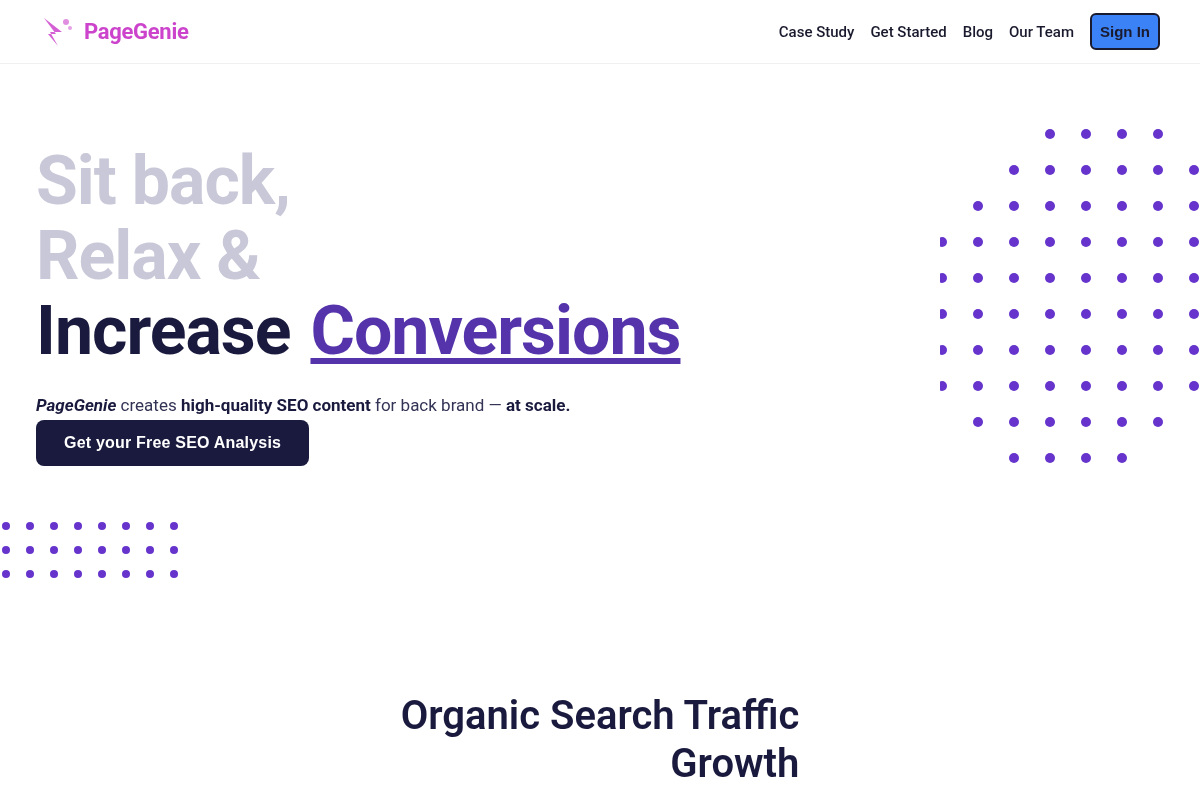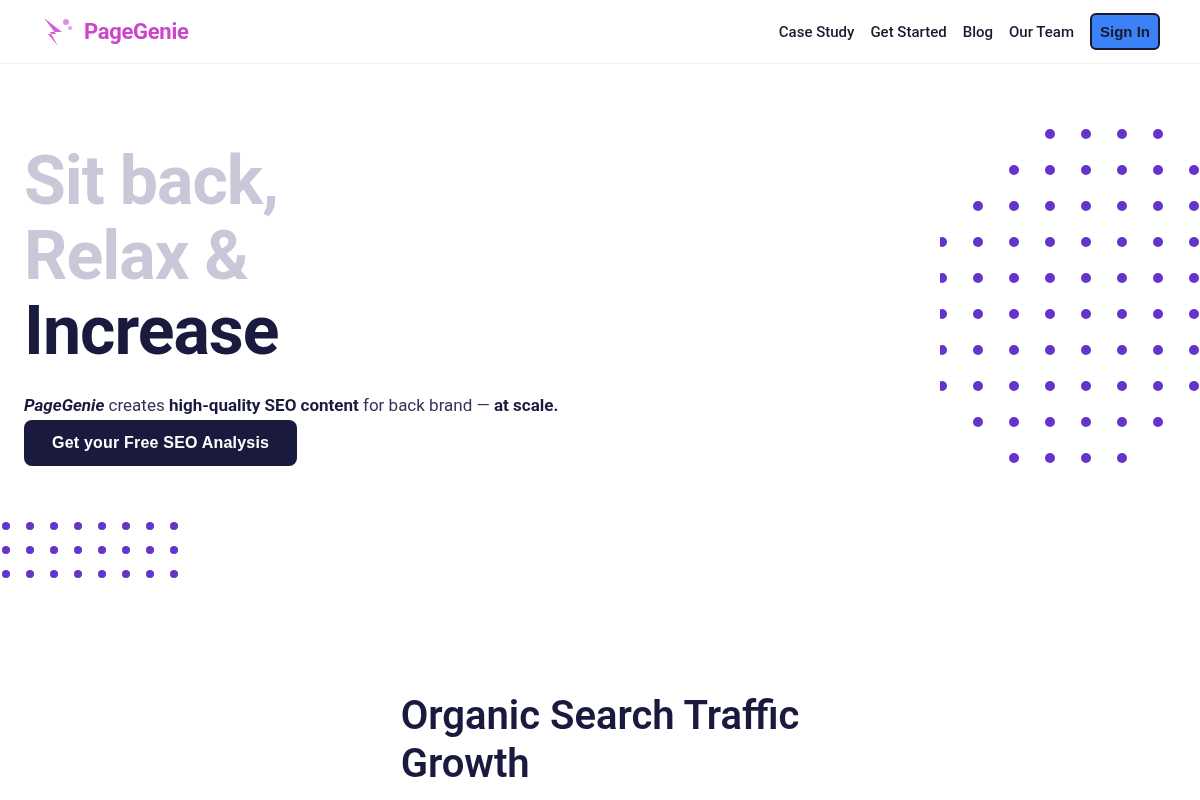--- a/index.html
+++ b/index.html
@@ -68,21 +68,21 @@
       padding: 8px 8px;
       border-radius: 6px;
       font-size: 15px;
       font-weight: 600;
       cursor: pointer;
     }
 
     
     .hero {
       position: relative;
-      padding: 80px 40px 40px 24px;
+      padding: 80px 40px 40px 36px;
       min-height: 600px;
     }
 
     .hero-text {
       max-width: 700px;
     }
 
     .hero-line1,
     .hero-line2 {
       font-size: 68px;
@@ -164,21 +164,21 @@
       height: 120px;
       display: flex;
       align-items: center;
       justify-content: center;
     }
 
     .bottom-title {
       font-size: 40px;
       font-weight: 600;
       color: #1a1a3e;
-      text-align: left;
+      text-align: right;
       line-height: 1.2;
     }
 
     
     .dot-grid svg circle {
       fill: #6633cc;
     }
   </style>
 </head>
 <body>
@@ -288,20 +288,21 @@
           <circle cx="182" cy="334" r="5"></circle>
       </g>
     </svg>
   </div>
 
   <div class="hero-text">
     <div class="hero-line1">Sit back,</div>
     <div class="hero-line2">Relax &amp;</div>
     <div class="hero-line3">
       <span>Increase</span>
+      <span class="highlight">Conversions</span>
     </div>
 
     <p class="hero-subtitle">
       <span class="brand">PageGenie</span><span> creates </span><span class="bold">high-quality SEO content</span><span> for back brand — </span><span class="bold">at scale.</span>
     </p>
 
     <button class="cta-btn">Get your Free SEO Analysis</button>
   </div>
 
   <div class="dot-grid-bottom-left dot-grid">

